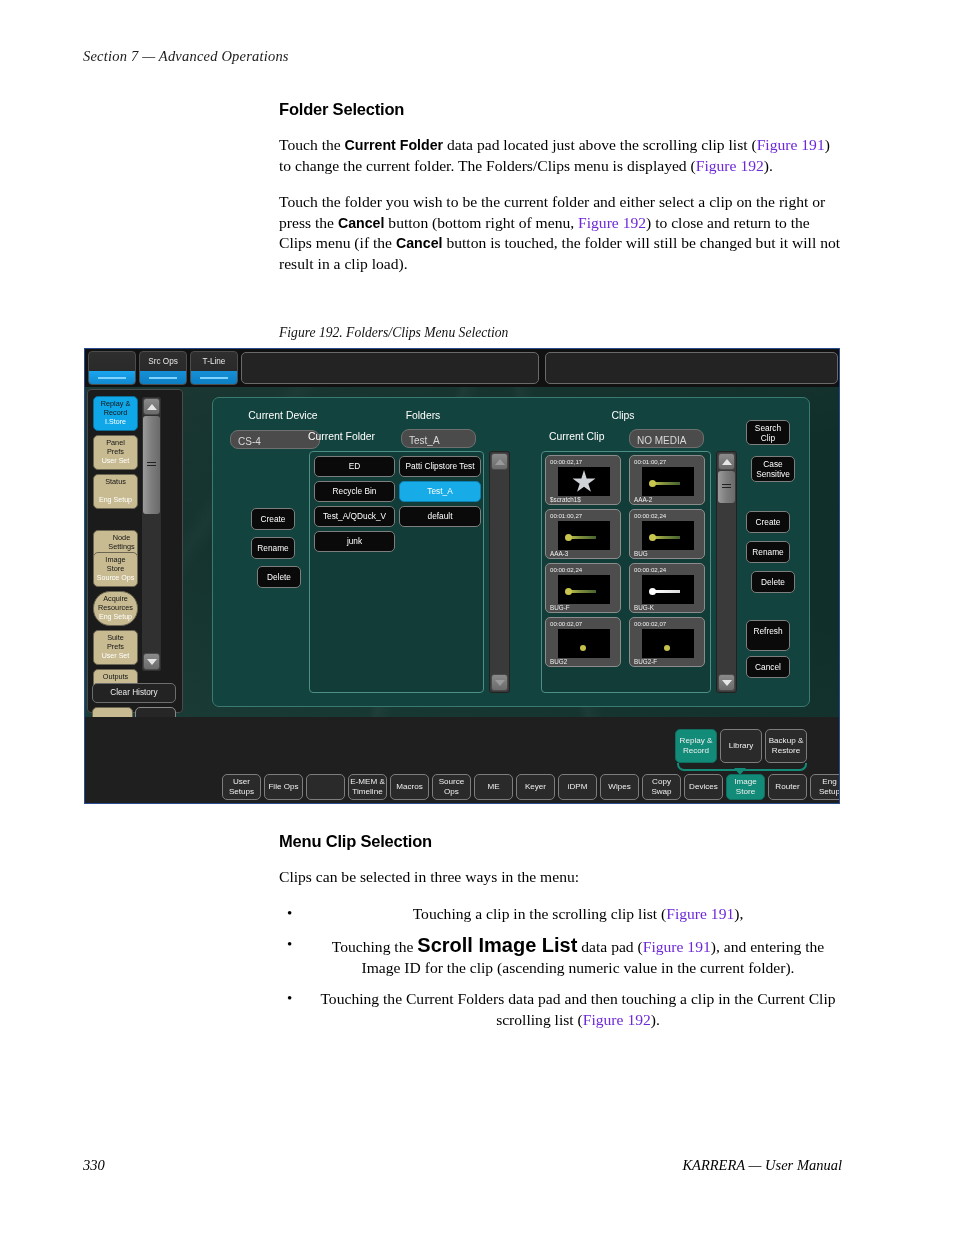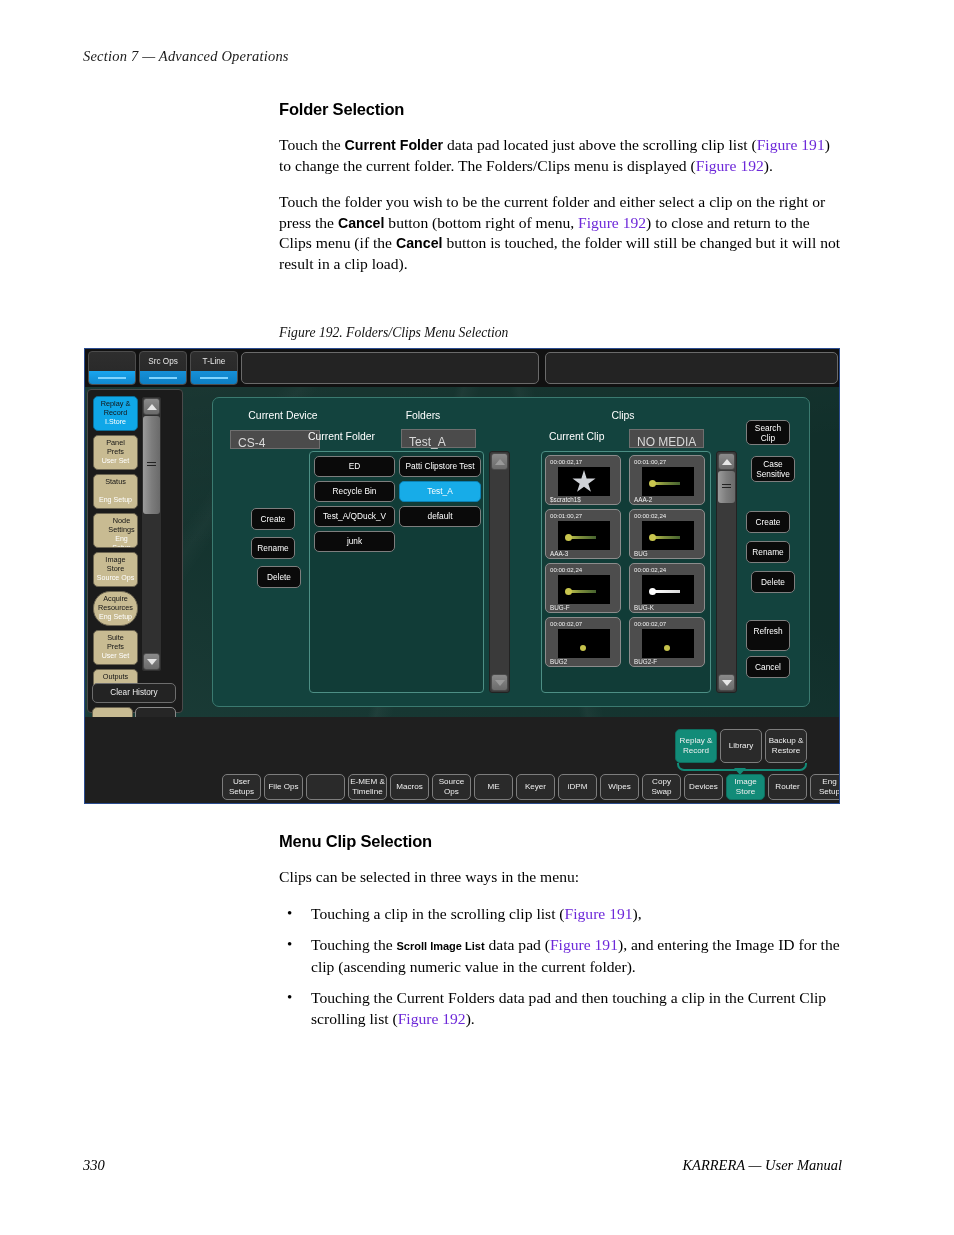--- a/index.html
+++ b/index.html
@@ -41,30 +41,30 @@
   p.para b { font-family: "Liberation Sans", sans-serif; font-size: 14.2px; font-weight: bold; }
   .xref { color: #6d28d9; }
 
   .fig-caption {
     position: absolute; left: 279px; top: 325px;
     font-family: "Liberation Serif", serif; font-style: italic;
     font-size: 13.6px; color: #111;
   }
 
   .lower-col { position: absolute; left: 279px; top: 832px; width: 566px; }
-  ul.bullets { margin: 0 0 15px 0; padding: 0; list-style: none; }
+  ul.bullets { margin: 0 0 15px 0; padding: 0; list-style: none; text-align: center; }
   ul.bullets li {
     font-family: "Liberation Serif", serif;
     font-size: 15.6px; line-height: 20.6px;
     margin: 0 0 11px 0; padding-left: 32px; position: relative;
   }
   ul.bullets li:before {
     content: "\2022"; position: absolute; left: 8px; top: -1px; font-size: 15px;
   }
-  ul.bullets li b { font-family: "Liberation Sans", sans-serif; font-size: 11px; font-weight: bold; margin-top: 11px; }
+  ul.bullets li b { font-family: "Liberation Sans", sans-serif; font-size: 20px; font-weight: bold; margin-top: 11px; }
 
   .footer-num {
     position: absolute; left: 83px; top: 1157px;
     font-family: "Liberation Serif", serif; font-style: italic; font-size: 14.5px;
   }
   .footer-title {
     position: absolute; right: 112px; top: 1157px;
     font-family: "Liberation Serif", serif; font-style: italic; font-size: 14.5px;
     white-space: nowrap;
   }
@@ -174,22 +174,22 @@
   .menu-panel {
     position: absolute; left: 127px; top: 48px; width: 598px; height: 310px;
     background: #13433e; border: 1px solid #3b7a70; border-radius: 7px; box-sizing: border-box;
   }
   .col-title {
     position: absolute; color: #ffffff; font-size: 10.4px; text-align: center;
   }
   .pad-label { position: absolute; color: #ffffff; font-size: 10.4px; }
   .datapad {
     position: absolute; height: 19px;
-    background: #4b4b4b; border: 1px solid #6f6f6f; border-radius: 0; box-sizing: border-box;
-    color: #d9d9d9; font-size: 12px; padding: 5px 0 0 7px;
+    background: #4b4b4b; border: 1px solid #6f6f6f; border-radius: 8px; box-sizing: border-box;
+    color: #d9d9d9; font-size: 10px; padding: 5px 0 0 7px;
   }
 
   .lbtn {
     position: absolute; background: #0a0a0a; border: 1px solid #7e7e7e;
     border-radius: 5px; box-sizing: border-box;
     color: #ffffff; font-size: 8.3px; text-align: center;
   }
   .lbtn.shadow:before {
     content:""; position:absolute; left:-7px; top:3px; width:12px; bottom:-3px;
     background:#6d6d6d; border-radius:4px; z-index:-1;
@@ -288,21 +288,21 @@
       <div class="tab" style="left:54px;"><span>Src Ops</span><div class="bar"></div></div>
       <div class="tab" style="left:105px;"><span>T-Line</span><div class="bar"></div></div>
       <div class="wide-tab" style="left:156px; width:298px;"></div>
       <div class="wide-tab" style="left:460px; width:293px;"></div>
     </div>
 
     <div class="sidebar">
       <div class="side-btn active" style="top:6px;"><span>Replay &amp;<br>Record</span><span class="sub">I.Store</span></div>
       <div class="side-btn" style="top:45px;"><span>Panel<br>Prefs</span><span class="sub">User Set</span></div>
       <div class="side-btn" style="top:84px;"><span>Status</span><span class="sub" style="margin-top:9px;">Eng  Setup</span></div>
-      <div class="side-btn" style="top:123px;padding-left:12px;"><span>Node<br>Settings</span><span class="sub">Eng  Setup</span></div>
+      <div class="side-btn" style="top:140px;padding-left:12px;"><span>Node<br>Settings</span><span class="sub">Eng  Setup</span></div>
       <div class="side-btn" style="top:162px;"><span>Image<br>Store</span><span class="sub">Source Ops</span></div>
       <div class="side-btn" style="top:201px;border-radius:17px;"><span>Acquire<br>Resources</span><span class="sub">Eng  Setup</span></div>
       <div class="side-btn" style="top:240px;"><span>Suite<br>Prefs</span><span class="sub">User Set</span></div>
       <div class="side-btn" style="top:279px; height:28px;"><span>Outputs</span><span class="sub" style="margin-top:6px;">Eng  Setup</span></div>
 
       <div class="side-scroll">
         <div class="sb-up">
             <span class="tri up"></span>
           </div>
         <div class="sb-thumb">

